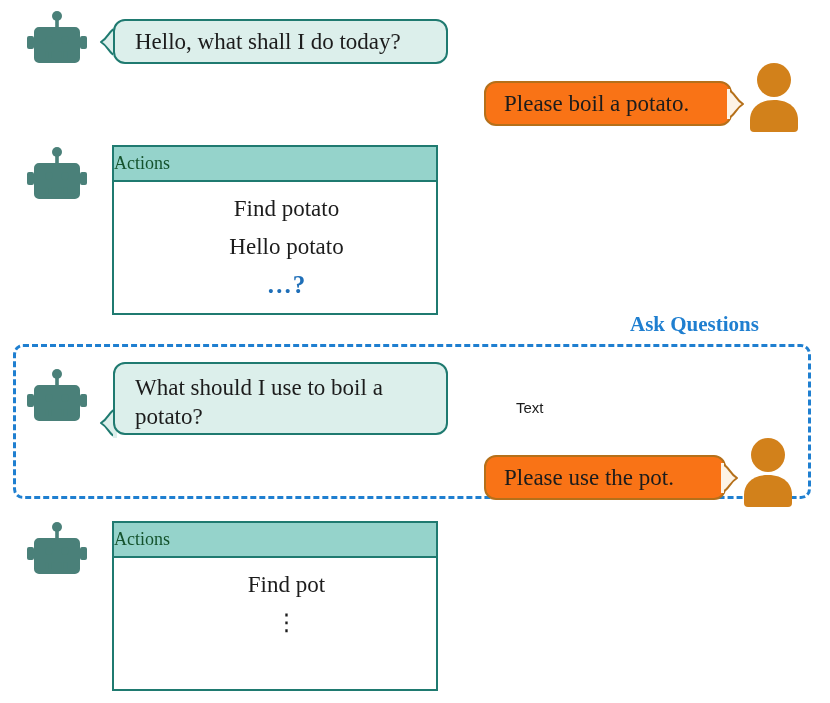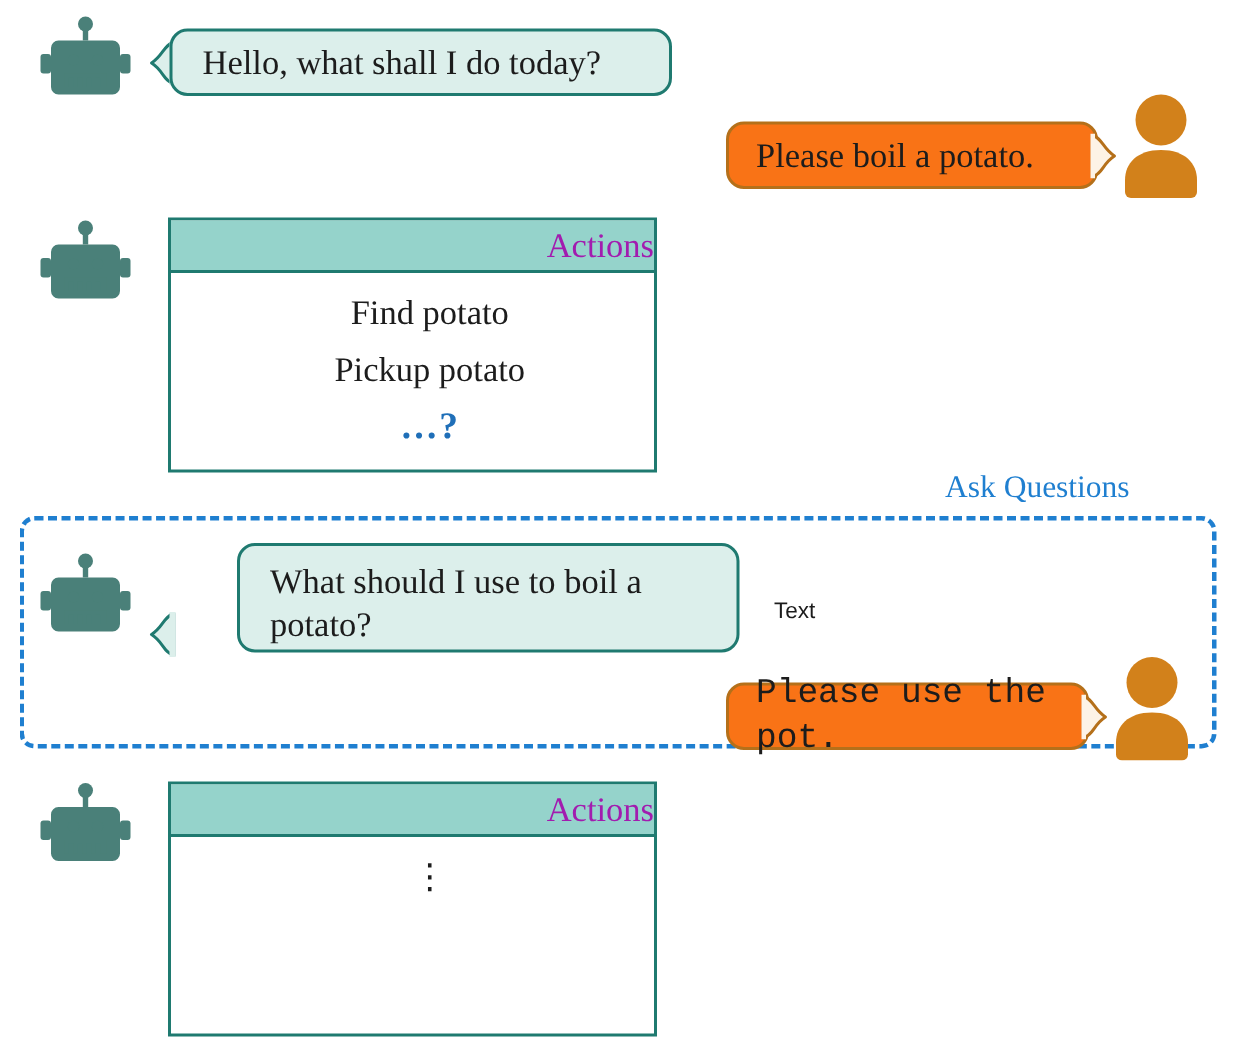--- a/index.html
+++ b/index.html
@@ -71,23 +71,23 @@
   
   .table {
     position: absolute;
     box-sizing: border-box;
     border: 2px solid #1f7a70;
     background: #ffffff;
   }
   .table-head {
     background: #95d3cb;
     border-bottom: 2px solid #1f7a70;
-    text-align: right;
-    font-size: 23px;
-    color: #a21caf;
+    text-align: left;
+    font-size: 18px;
+    color: #14532d;
     height: 33px;
     line-height: 33px;
   }
   .table-body {
     padding-top: 8px;
   }
   .table-row {
     text-align: center;
     font-size: 23px;
     color: #1c1c1c;
@@ -111,21 +111,21 @@
   .dashed-box {
     position: absolute;
     box-sizing: border-box;
     border: 3px dashed #1f7fd0;
     border-radius: 10px;
     background: transparent;
   }
   .section-label {
     position: absolute;
     font-size: 21px;
-    font-weight: normal;
+    font-weight: bold;
     color: #1f7fd0;
     white-space: nowrap;
   }
   .text-label {
     position: absolute;
     font-family: "Liberation Sans", sans-serif;
     font-size: 15px;
     color: #1c1c1c;
     white-space: nowrap;
   }
@@ -203,21 +203,21 @@
                  M31.7 41.5 h3.4 v6.5 h-3.4 z
                  M37.8 41.5 h3.4 v6.5 h-3.4 z" fill-rule="evenodd"></path>
       </g>
     </svg>
   </div>
 
   <div class="table" style="left:112px; top:145px; width:326px; height:170px;">
     <div class="table-head">Actions</div>
     <div class="table-body">
       <div class="table-row">Find potato</div>
-      <div class="table-row">Pickup potato</div>
+      <div class="table-row">Hello potato</div>
       <div class="table-row row-dots-blue">…?</div>
     </div>
   </div>
 
   <div class="section-label" style="left:630px; top:312px;">Ask Questions</div>
 
   <div class="dashed-box" style="left:13px; top:344px; width:798px; height:155px;"></div>
 
   <div class="text-label" style="left:516px; top:363px;margin-top:36px;">Text</div>
 
@@ -241,25 +241,25 @@
     </svg>
   </div>
 
   <div class="tail" style="left:99px; top:408px;">
     <svg width="18" height="30" viewBox="0 0 18 30" xmlns="http://www.w3.org/2000/svg">
       <path d="M17 1 C10 3, 10 10, 2 15 C10 20, 10 27, 17 29 Z" fill="#dcefeb" stroke="#1f7a70" stroke-width="2" stroke-linejoin="round"></path>
       <rect x="14" y="0" width="5" height="30" fill="#dcefeb"></rect>
     </svg>
   </div>
 
-  <div class="bubble bubble-robot" style="left:113px; top:362px; width:335px; height:73px; align-items:flex-start; padding-top:9px;margin-left:45px;">
+  <div class="bubble bubble-robot" style="left:113px; top:362px; width:335px; height:73px; align-items:flex-start; padding-top:9px;">
     <span>What should I use to boil a potato?</span>
   </div>
 
-  <div class="bubble bubble-user" style="left:484px; top:455px; width:242px; height:45px;font-family:Liberation Mono, monospace;">
+  <div class="bubble bubble-user" style="left:484px; top:455px; width:242px; height:45px;">
     <span>Please use the pot.</span>
   </div>
 
   <div class="tail" style="left:721px; top:463px;">
     <svg width="18" height="30" viewBox="0 0 18 30" xmlns="http://www.w3.org/2000/svg">
       <path d="M1 1 C8 3, 8 10, 16 15 C8 20, 8 27, 1 29 Z" fill="#fdf3e6" stroke="#b5701a" stroke-width="2" stroke-linejoin="round"></path>
       <rect x="-1" y="0" width="4" height="30" fill="#fdf3e6"></rect>
     </svg>
   </div>
 
@@ -288,17 +288,18 @@
                  M25.6 41.5 h3.4 v6.5 h-3.4 z
                  M31.7 41.5 h3.4 v6.5 h-3.4 z
                  M37.8 41.5 h3.4 v6.5 h-3.4 z" fill-rule="evenodd"></path>
       </g>
     </svg>
   </div>
 
   <div class="table" style="left:112px; top:521px; width:326px; height:170px;">
     <div class="table-head">Actions</div>
     <div class="table-body">
+      <div class="table-row">Find pot</div>
       <div class="table-row row-dots-vert">⋮</div>
     </div>
   </div>
 
 </div>
 
 </body></html>

